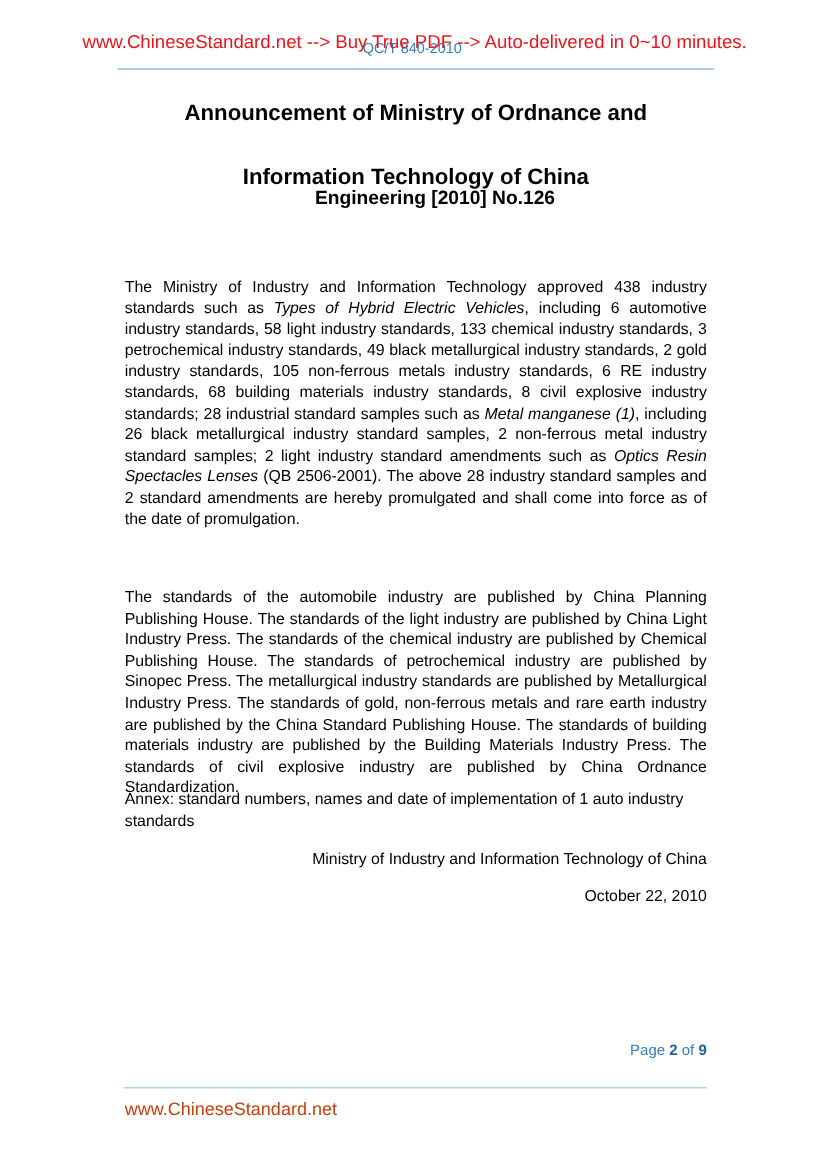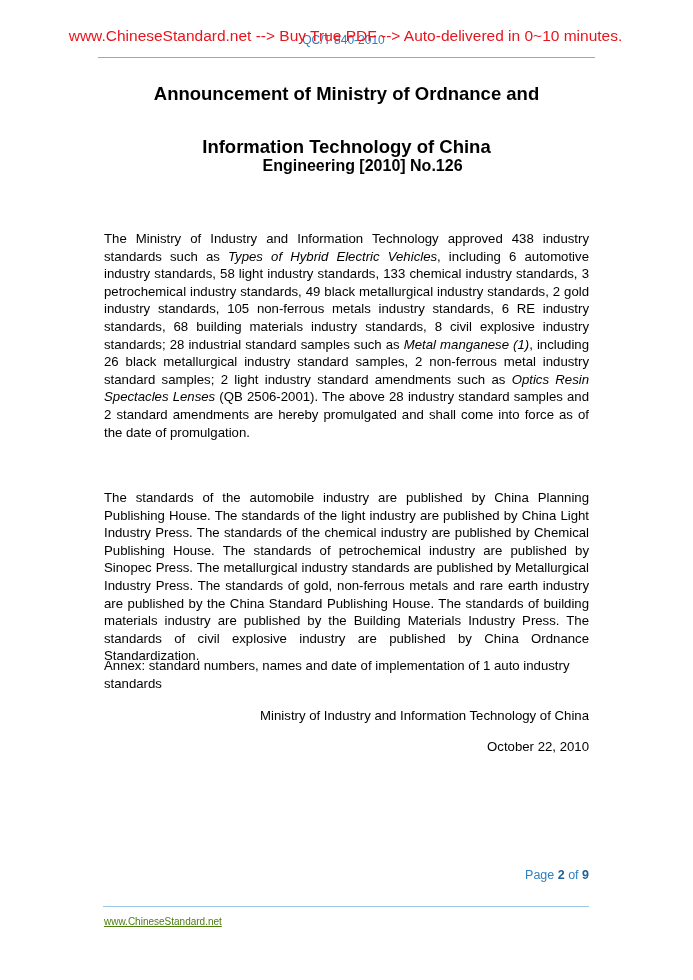--- a/index.html
+++ b/index.html
@@ -19,22 +19,22 @@
   .body-text { position: absolute; left: 104px; width: 485px; font-size: 13.2px;
                line-height: 17.6px; text-align: justify; }
   .p1 { top: 230px; }
   .p2 { top: 489px; }
   .p3 { top: 657px; text-align: left; }
   .right { position: absolute; right: 104px; font-size: 13.2px; text-align: left; }
   .sig { top: 708px; }
   .date { top: 739px; }
   .footer-rule { position: absolute; top: 906px; left: 103px; width: 486px; height: 0;
                  border-top: 1px solid #9ec7e6; }
-  .footer-link { position: absolute; top: 916px; left: 104px; font-size: 10px;
-                 color: #4d7c0f; text-decoration: underline; }
+  .footer-link { position: absolute; top: 916px; left: 104px; font-size: 15px;
+                 color: #c2410c; }
   .page-num { position: absolute; top: 868px; right: 104px; font-size: 12.5px; color: #2f7fc1; }
   .page-num b { color: #1f5f9a; }
   i { }
 </style>
 </head>
 <body>
 
 <div class="promo">www.ChineseStandard.net --&gt; Buy True PDF --&gt; Auto-delivered in 0~10 minutes.</div>
 <div class="std-code">QC/T 840-2010</div>
 <div class="header-rule"></div>

